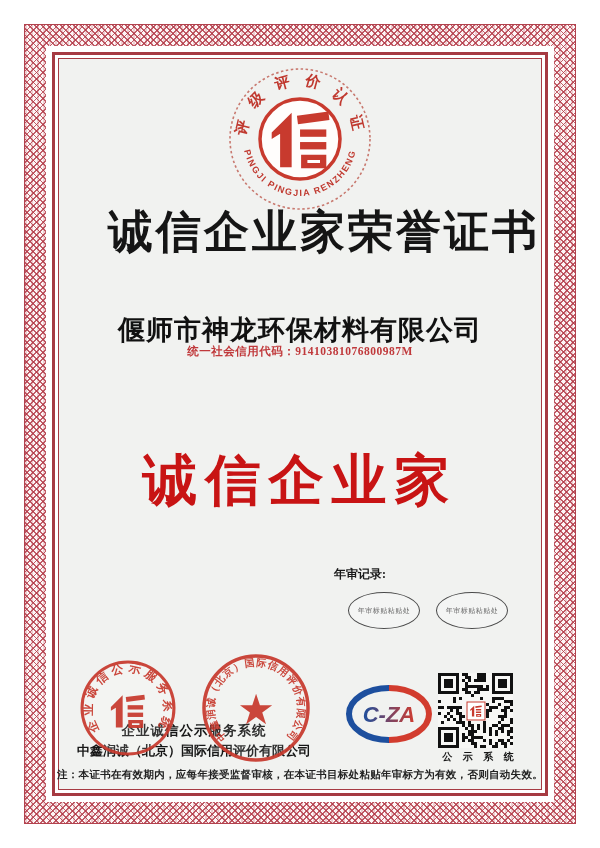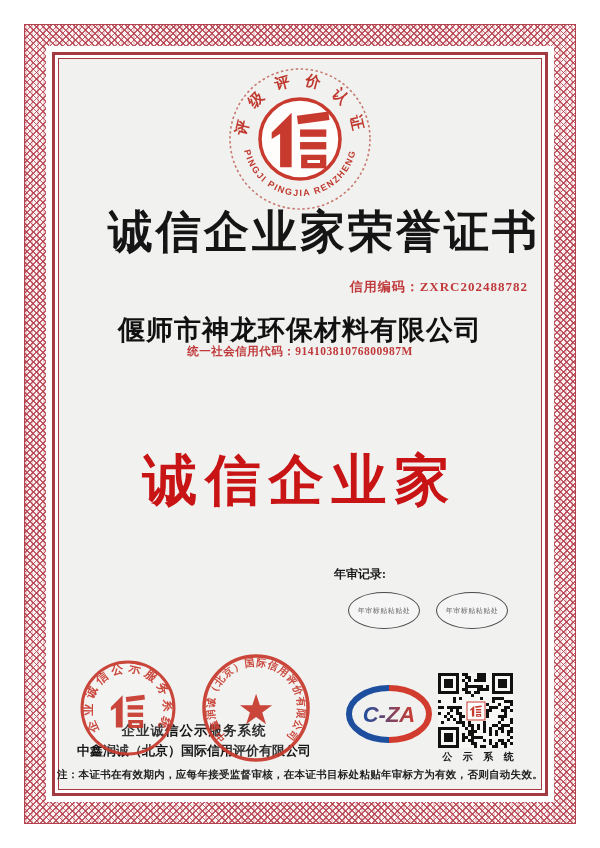--- a/index.html
+++ b/index.html
@@ -93,21 +93,20 @@
         <text font-size="9" font-weight="bold" fill="#c0392f" letter-spacing="1.5" font-family="Liberation Sans,DejaVu Sans,sans-serif">
           <textPath href="#bArcBot" startOffset="50%" text-anchor="middle">PINGJI PINGJIA RENZHENG</textPath>
         </text>
         <circle cx="75" cy="75" r="40" fill="#fffdfc" stroke="#c83a2e" stroke-width="3.5"></circle>
         <use href="#xin" transform="translate(74,77) scale(1.05)"></use>
       </svg>
     </div>
 
     <div class="abs ctr title-cn">诚信企业家荣誉证书</div>
 
-    <div class="abs credit-line"><span>信用编码：</span><span>ZXRC202488782</span></div>
 
     <div class="abs ctr company">偃师市神龙环保材料有限公司</div>
     <div class="abs ctr uscc"><span>统一社会信用代码：</span><span>91410381076800987M</span></div>
 
     <div class="abs ctr honor">诚信企业家</div>
 
 
     <div class="abs annual-label">年审记录:</div>
     <div class="oval oval1">
         <span>年审标贴粘贴处</span>

